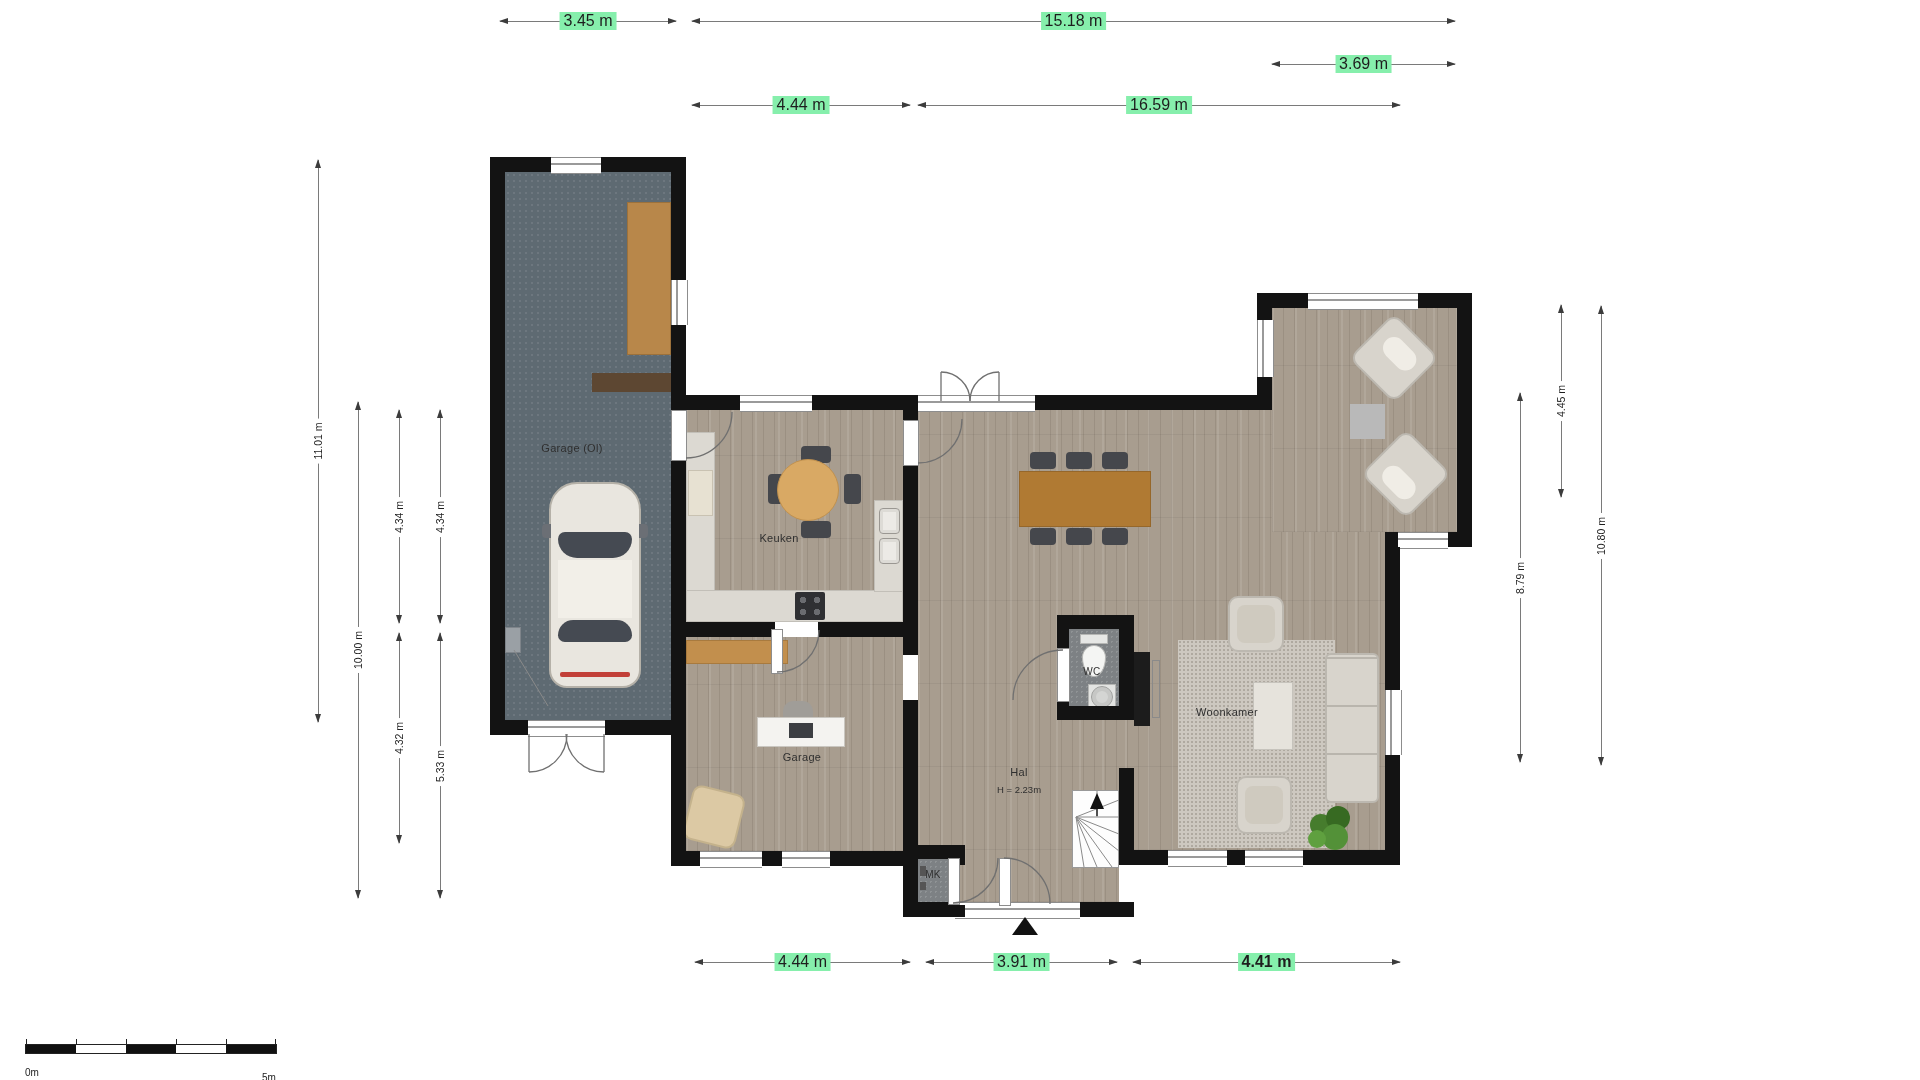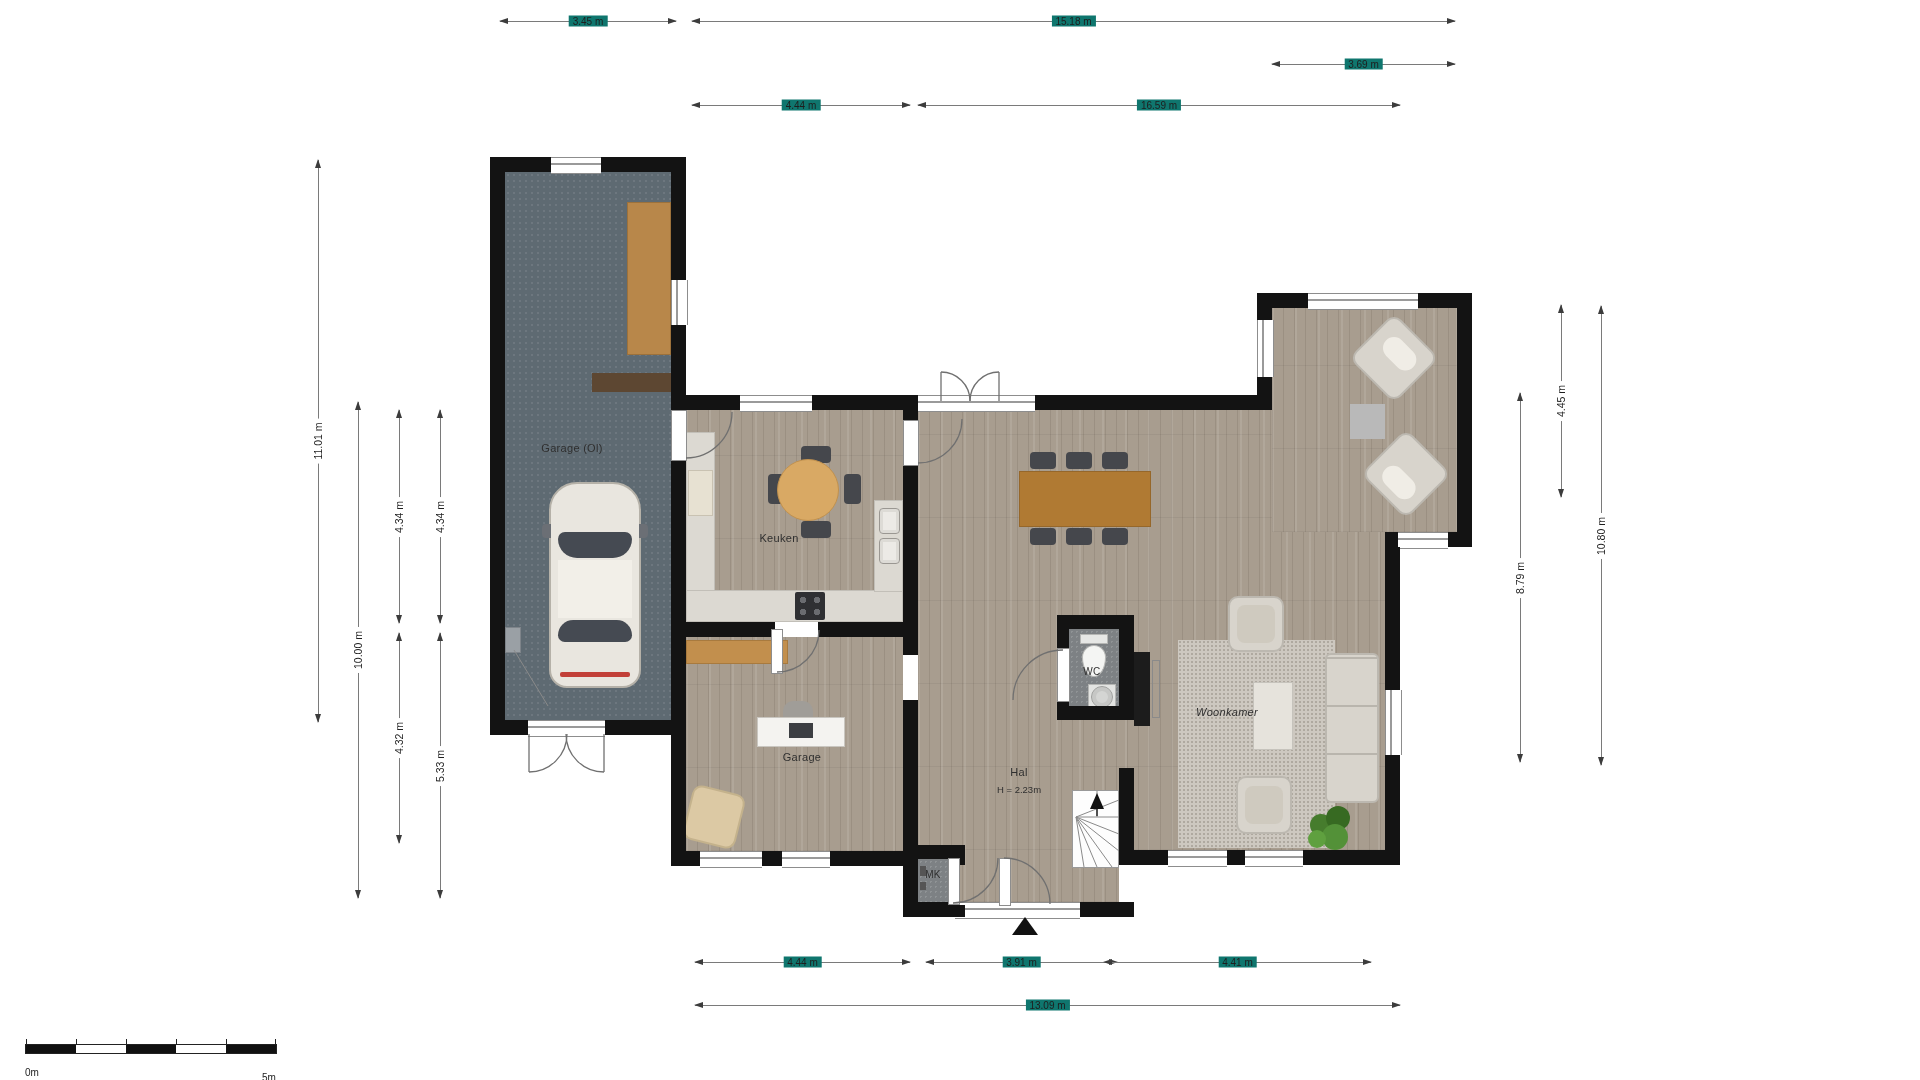--- a/index.html
+++ b/index.html
@@ -20,22 +20,22 @@
   .tile{position:absolute;background-color:#7d8184;
         background-image:radial-gradient(rgba(255,255,255,.14) 1px, rgba(0,0,0,0) 1px);background-size:5px 5px;}
   .counter{position:absolute;background:#dcd9d2;border:1px solid #c2bfb8;box-sizing:border-box;}
   .furn{position:absolute;box-sizing:border-box;}
   .room-label{position:absolute;transform:translate(-50%,-50%);font-size:11px;color:#2f2f2f;
               white-space:nowrap;letter-spacing:.3px;}
   .room-sub{position:absolute;transform:translate(-50%,-50%);font-size:9.5px;color:#2f2f2f;white-space:nowrap;}
   .dim{position:absolute;}
   .dim .line-h{position:absolute;left:0;right:0;top:50%;height:1px;background:#7a7a7a;}
   .dim .line-v{position:absolute;top:0;bottom:0;left:50%;width:1px;background:#7a7a7a;}
-  .dim-label{position:absolute;left:50%;top:50%;transform:translate(-50%,-50%);background:#0f766e;
-             padding:0 4px;font-size:10px;color:#1e1e1e;white-space:nowrap;}
+  .dim-label{position:absolute;left:50%;top:50%;transform:translate(-50%,-50%);background:#86efac;
+             padding:0 4px;font-size:16px;color:#1e1e1e;white-space:nowrap;}
   .dim-label-v{position:absolute;left:50%;top:50%;transform:translate(-50%,-50%) rotate(-90deg);background:#fff;
              padding:0 4px;font-size:10.5px;color:#1e1e1e;white-space:nowrap;}
   .ah{position:absolute;width:0;height:0;border-style:solid;}
   .ah-l{left:-1px;top:50%;margin-top:-3px;border-width:3px 9px 3px 0;border-color:transparent #3c3c3c transparent transparent;}
   .ah-r{right:-1px;top:50%;margin-top:-3px;border-width:3px 0 3px 9px;border-color:transparent transparent transparent #3c3c3c;}
   .ah-u{top:-1px;left:50%;margin-left:-3px;border-width:0 3px 9px 3px;border-color:transparent transparent #3c3c3c transparent;}
   .ah-d{bottom:-1px;left:50%;margin-left:-3px;border-width:9px 3px 0 3px;border-color:#3c3c3c transparent transparent transparent;}
   .chair{position:absolute;background:#45474c;border-radius:4px;}
   .seg-b{position:absolute;background:#111;height:8px;}
   .seg-w{position:absolute;background:#fff;height:8px;}
@@ -257,21 +257,21 @@
     <line x1="514" y1="650" x2="548" y2="706" stroke="#8a8a8a" stroke-width="1"></line>
   </svg>
 
   <div class="room-label" style="left:572px;top:448px;">Garage (Ol)</div>
   <div class="room-label" style="left:779px;top:538px;">Keuken</div>
   <div class="room-label" style="left:802px;top:757px;">Garage</div>
   <div class="room-label" style="left:1019px;top:772px;">Hal</div>
   <div class="room-sub" style="left:1019px;top:789px;">H = 2.23m</div>
   <div class="room-label" style="left:1092px;top:671px;font-size:10px;">WC</div>
   <div class="room-label" style="left:933px;top:874px;font-size:10px;">MK</div>
-  <div class="room-label" style="left:1227px;top:712px;font-style:italic;">Woonkamer</div>
+  <div class="room-label" style="left:1227px;top:712px;">Woonkamer</div>
 
   <div class="dim" style="left:500px;top:15px;width:176px;height:12px;">
     <div class="line-h"></div>
       <div class="ah ah-l"></div>
       <div class="ah ah-r"></div>
     <span class="dim-label">3.45 m</span>
   </div>
   <div class="dim" style="left:692px;top:15px;width:763px;height:12px;">
     <div class="line-h"></div>
       <div class="ah ah-l"></div>
@@ -358,31 +358,25 @@
       <div class="ah ah-l"></div>
       <div class="ah ah-r"></div>
     <span class="dim-label">4.44 m</span>
   </div>
   <div class="dim" style="left:926px;top:956px;width:191px;height:12px;">
     <div class="line-h"></div>
       <div class="ah ah-l"></div>
       <div class="ah ah-r"></div>
     <span class="dim-label">3.91 m</span>
   </div>
-  <div class="dim" style="left:1104px;top:956px;width:267px;height:12px;">
+  <div class="dim" style="left:1133px;top:956px;width:267px;height:12px;font-weight:bold;">
     <div class="line-h"></div>
       <div class="ah ah-l"></div>
       <div class="ah ah-r"></div>
     <span class="dim-label">4.41 m</span>
-  </div>
-  <div class="dim" style="left:695px;top:999px;width:705px;height:12px;">
-    <div class="line-h"></div>
-      <div class="ah ah-l"></div>
-      <div class="ah ah-r"></div>
-    <span class="dim-label">13.09 m</span>
   </div>
 
   <div class="abs" style="left:25px;top:1044px;width:250px;height:8px;border:1px solid #222;box-sizing:content-box;background:#fff;">
     <div class="seg-b" style="left:0;width:50px;"></div>
     <div class="seg-w" style="left:50px;width:50px;"></div>
     <div class="seg-b" style="left:100px;width:50px;"></div>
     <div class="seg-w" style="left:150px;width:50px;"></div>
     <div class="seg-b" style="left:200px;width:50px;"></div>
     <div class="tick" style="left:0;"></div>
     <div class="tick" style="left:50px;"></div>

